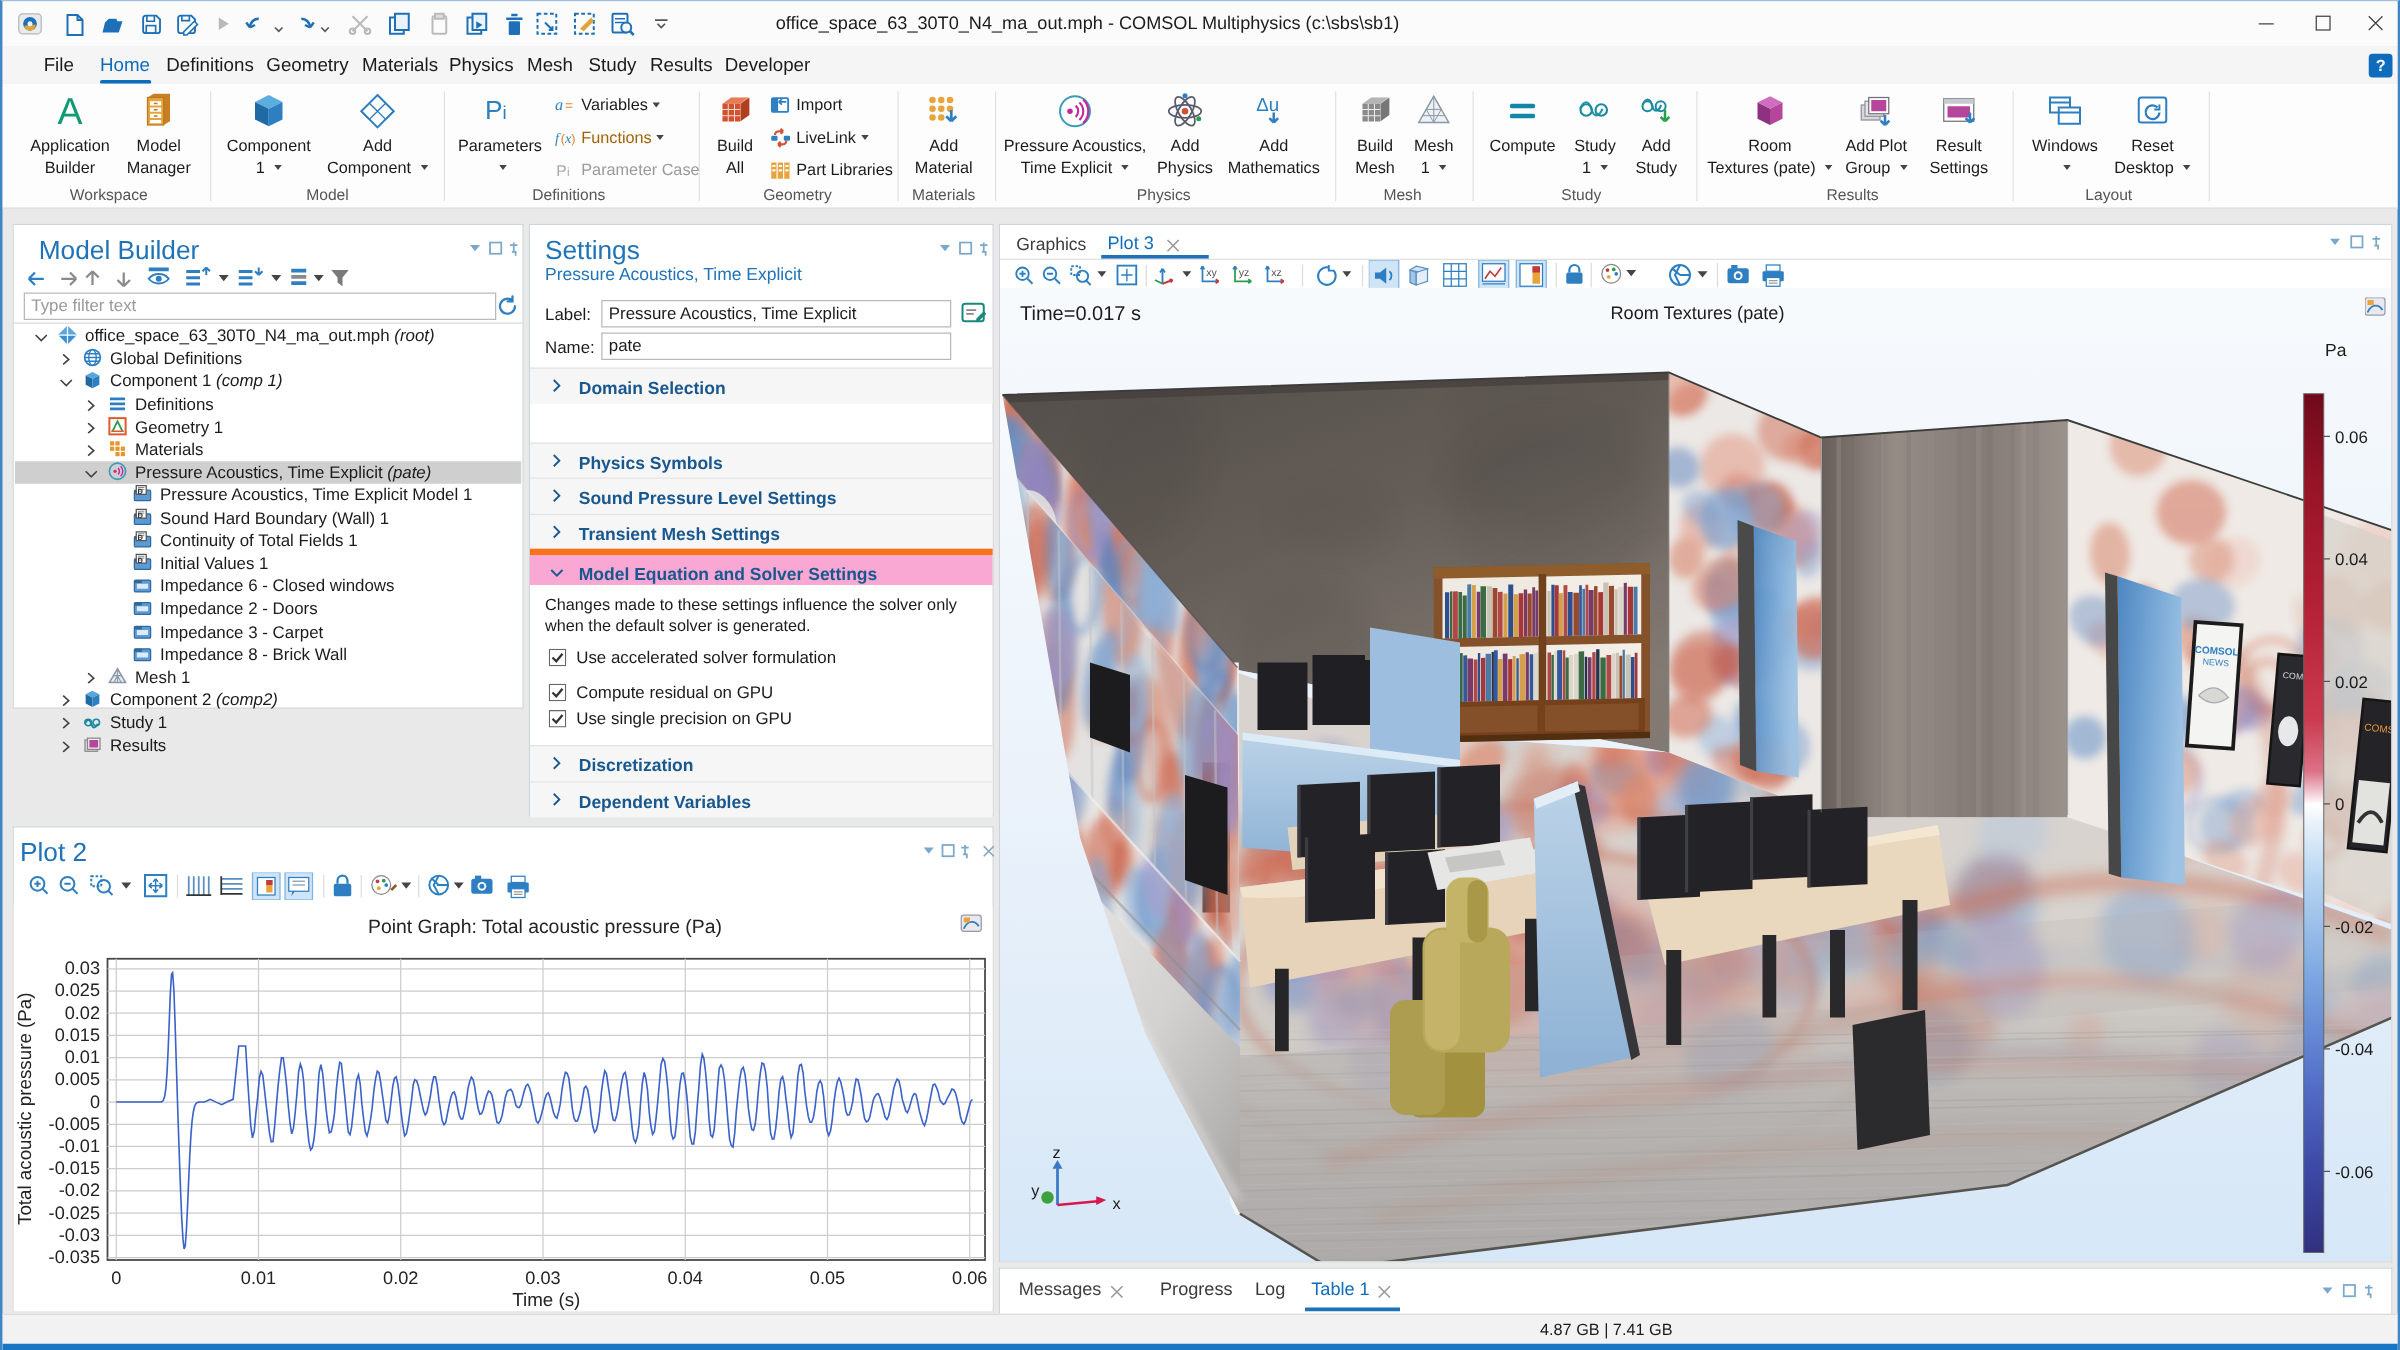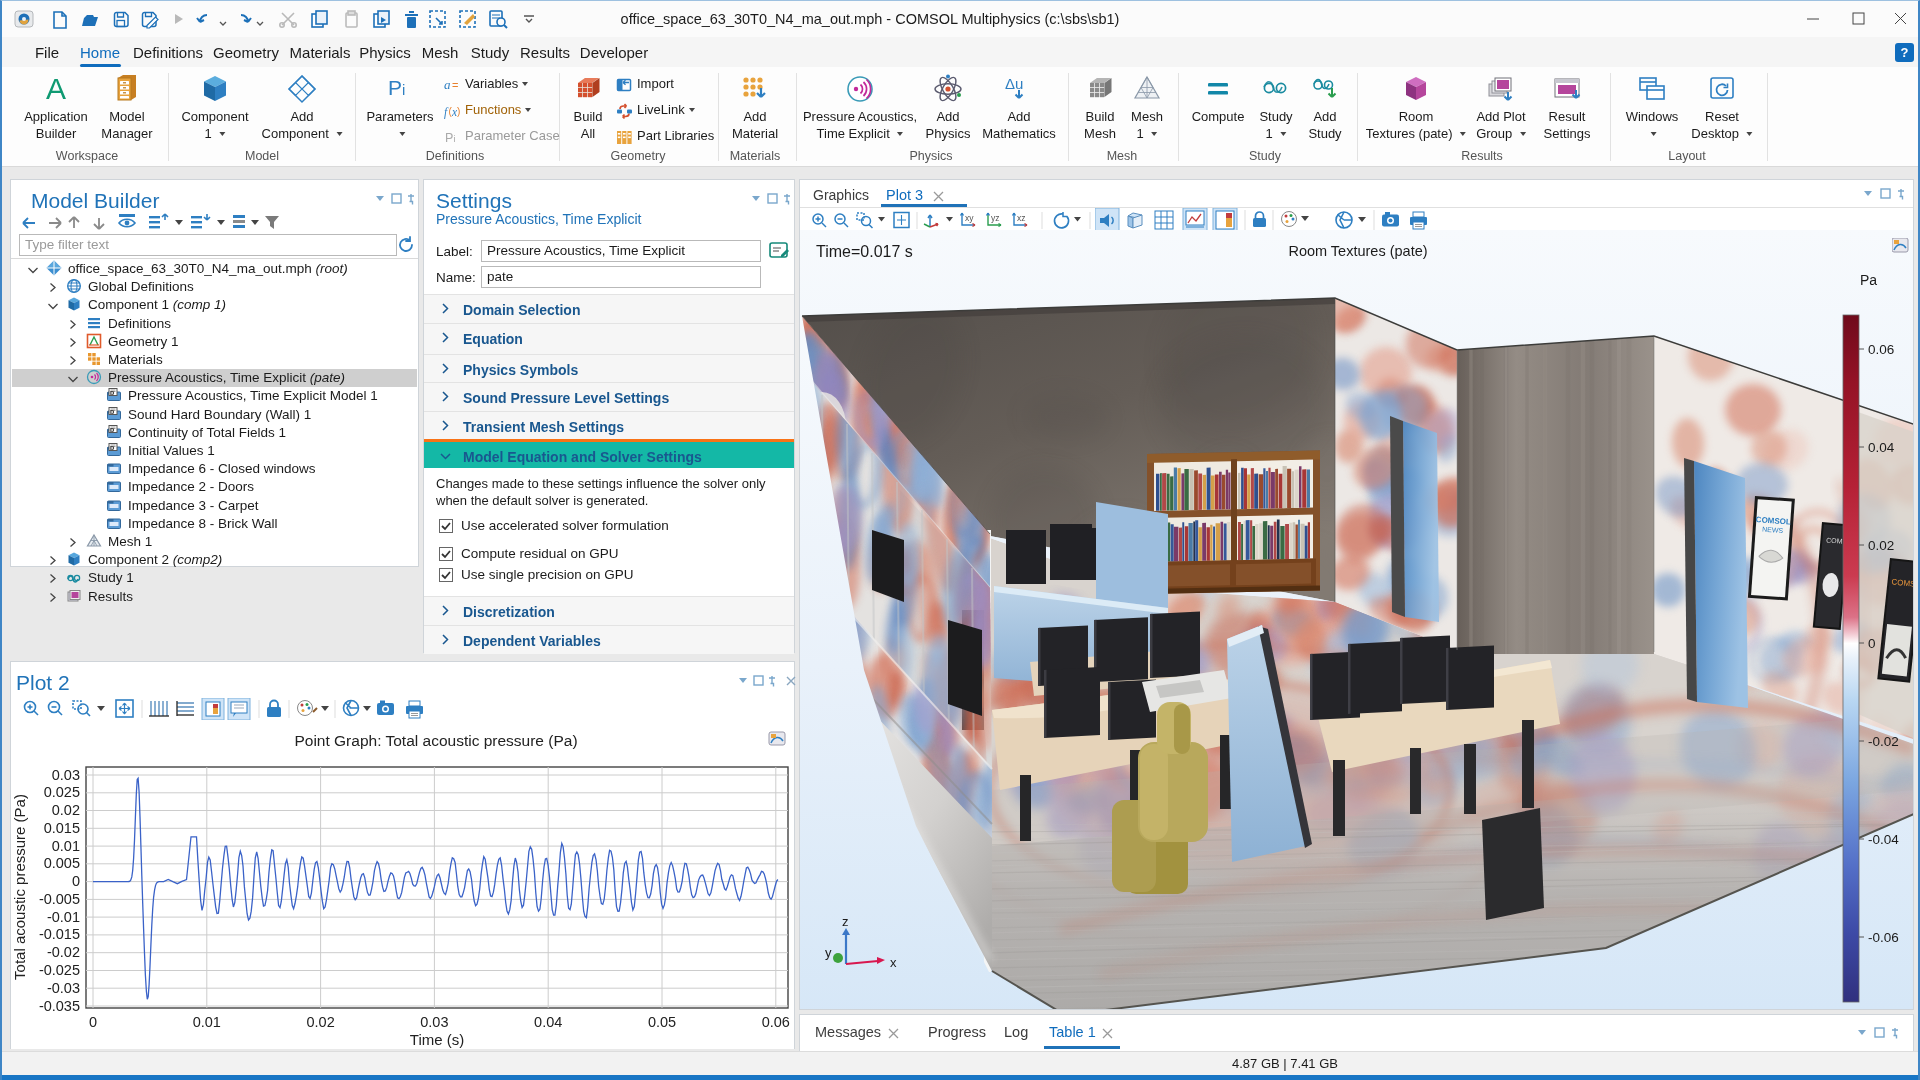--- a/index.html
+++ b/index.html
@@ -667,45 +667,39 @@
       <path d="M13 16l6-6 2 2-6 6h-2z" fill="#16897a"></path>
     </svg>
 <div class="abs" style="left:12px;top:90px;font-size:13.5px;color:#1b1b1b">Name:</div>
 <div class="abs" style="left:57px;top:86px;width:280px;height:22px;border:1px solid #b9b9b9;font-size:13.5px;line-height:20px;padding-left:5px;color:#1b1b1b">pate</div>
 <div class="abs" style="left:0;top:114px;width:370px;height:29px;background:#f6f6f6;border-top:1px solid #e3e3e3">
       <svg class="abs" style="left:17px;top:8px" width="9" height="11" viewBox="0 0 9 11">
         <path d="M2 1l4.5 4.5L2 10" fill="none" stroke="#19578f" stroke-width="1.5"></path>
       </svg>
       <div class="sechdr abs" style="left:39px;top:7px">Domain Selection</div>
     </div>
-    <div class="abs" style="left:0;top:143px;width:370px;height:31px;background:#f6f6f6;border-top:1px solid #e3e3e3">
-      <svg class="abs" style="left:17px;top:8px" width="9" height="11" viewBox="0 0 9 11">
-        <path d="M2 1l4.5 4.5L2 10" fill="none" stroke="#19578f" stroke-width="1.5"></path>
-      </svg>
-      <div class="sechdr abs" style="left:39px;top:7px">Equation</div>
-    </div>
     <div class="abs" style="left:0;top:174px;width:370px;height:28px;background:#f6f6f6;border-top:1px solid #e3e3e3">
       <svg class="abs" style="left:17px;top:8px" width="9" height="11" viewBox="0 0 9 11">
         <path d="M2 1l4.5 4.5L2 10" fill="none" stroke="#19578f" stroke-width="1.5"></path>
       </svg>
       <div class="sechdr abs" style="left:39px;top:7px">Physics Symbols</div>
     </div>
     <div class="abs" style="left:0;top:202px;width:370px;height:29px;background:#f6f6f6;border-top:1px solid #e3e3e3">
       <svg class="abs" style="left:17px;top:8px" width="9" height="11" viewBox="0 0 9 11">
         <path d="M2 1l4.5 4.5L2 10" fill="none" stroke="#19578f" stroke-width="1.5"></path>
       </svg>
       <div class="sechdr abs" style="left:39px;top:7px">Sound Pressure Level Settings</div>
     </div>
     <div class="abs" style="left:0;top:231px;width:370px;height:28px;background:#f6f6f6;border-top:1px solid #e3e3e3">
       <svg class="abs" style="left:17px;top:8px" width="9" height="11" viewBox="0 0 9 11">
         <path d="M2 1l4.5 4.5L2 10" fill="none" stroke="#19578f" stroke-width="1.5"></path>
       </svg>
       <div class="sechdr abs" style="left:39px;top:7px">Transient Mesh Settings</div>
     </div>
-    <div class="abs" style="left:0;top:259px;width:370px;height:29px;background:#14b8a6;border-top:3px solid #f97316">
+    <div class="abs" style="left:0;top:259px;width:370px;height:29px;background:#f9a8d4;border-top:5px solid #f97316">
       <svg class="abs" style="left:16px;top:10px" width="11" height="9" viewBox="0 0 11 9">
         <path d="M1 2l4.5 4.5L10 2" fill="none" stroke="#19578f" stroke-width="1.5"></path>
       </svg>
       <div class="sechdr abs" style="left:39px;top:7px">Model Equation and Solver Settings</div>
     </div>
     <div class="abs" style="left:12px;top:296px;width:352px;font-size:13px;color:#1b1b1b;line-height:16.5px">Changes made to these settings influence the solver only when the default solver is generated.</div>
     <svg class="abs" style="left:15px;top:339px" width="14" height="14" viewBox="0 0 14 14">
       <rect x="0.5" y="0.5" width="13" height="13" fill="#fff" stroke="#666"></rect>
       <path d="M3 7l3 3 5-6" fill="none" stroke="#333" stroke-width="1.8"></path>
     </svg>

